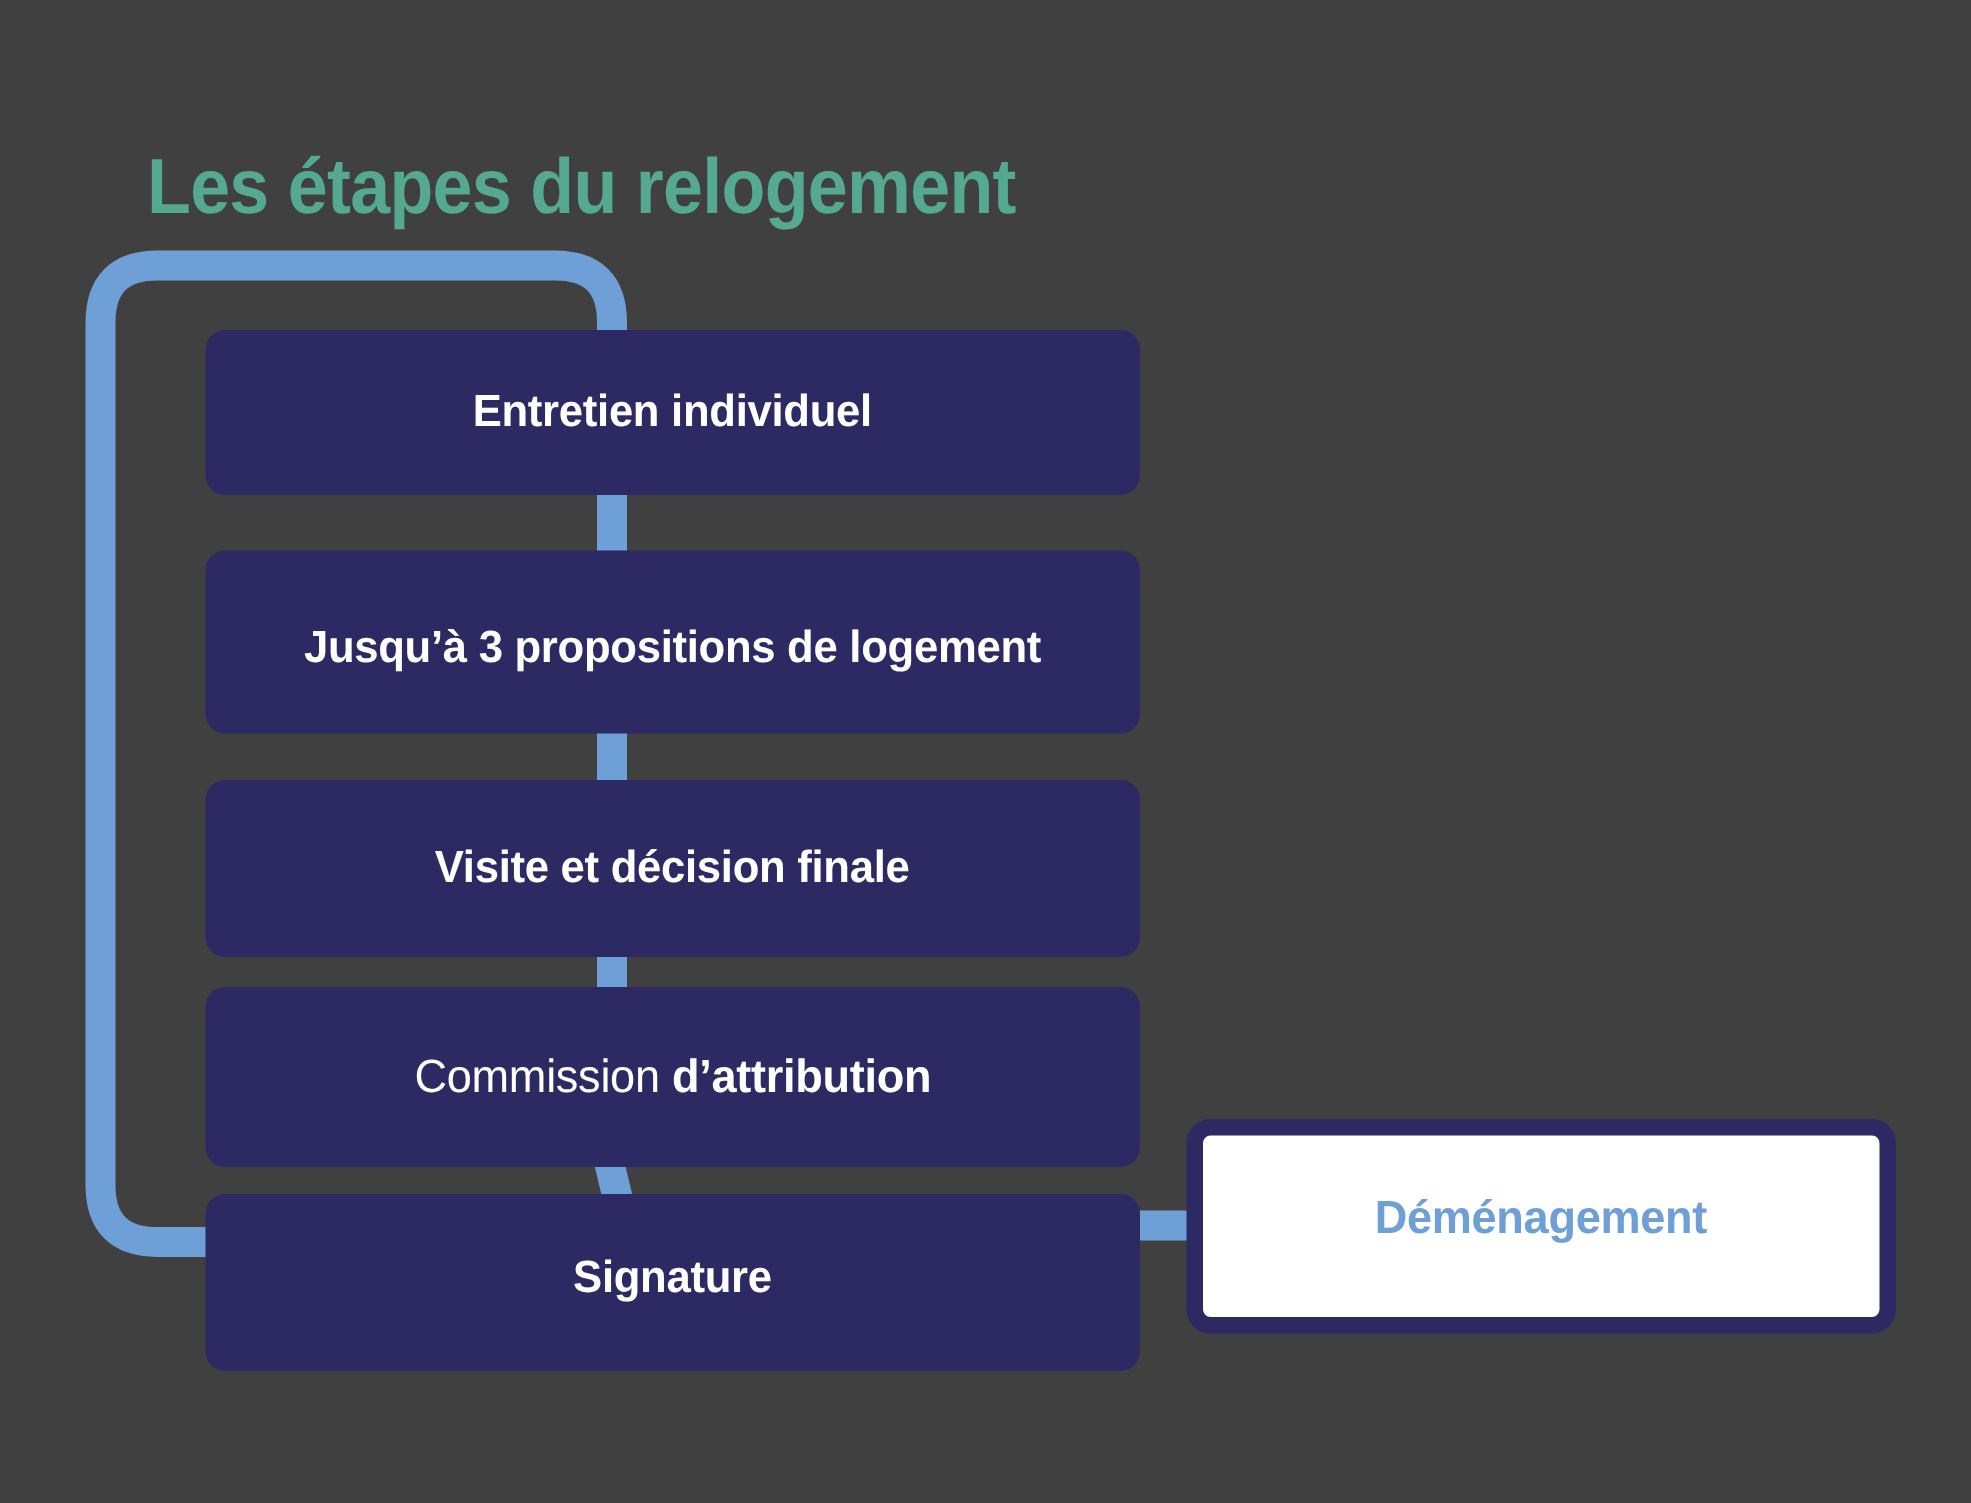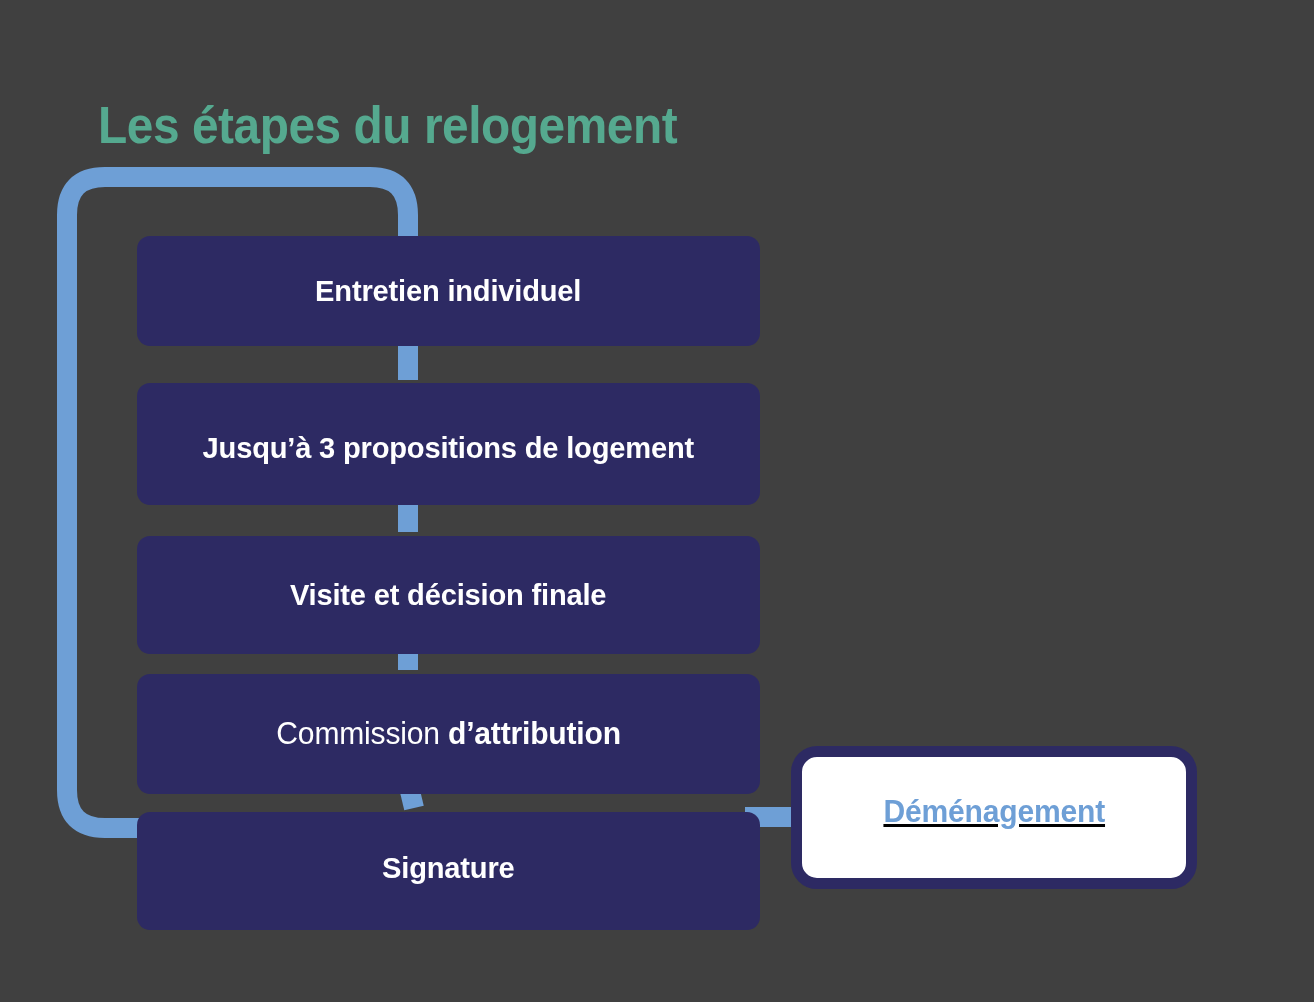--- a/index.html
+++ b/index.html
@@ -51,21 +51,20 @@
     left: 137px;
     width: 623px;
     background: #2d2a63;
     border-radius: 13px;
     z-index: 2;
     display: flex;
     align-items: center;
     justify-content: center;
     box-sizing: border-box;
     overflow: hidden;
-    margin-top: 16px;
   }
   .step-label {
     color: #ffffff;
     font-size: 30px;
     font-weight: bold;
     text-align: center;
     line-height: 1.18;
     letter-spacing: -0.2px;
     padding: 0 18px;
     transform: scaleX(0.97);
@@ -88,31 +87,30 @@
   #step-box-3 .step-label { margin-top: 0px; font-size: 31px; }
   #step-box-4 .step-label { margin-top: -6px; }
   #step-box-0 .step-label { margin-top: 0px; }
   #step-box-2 .step-label { margin-top: 0px; }
 
   
   #outcome-box {
     position: absolute;
     left: 791px;
     top: 746px;
-    width: 406px;
+    width: 473px;
     height: 143px;
     background: #ffffff;
     border: 11px solid #2d2a63;
-    border-radius: 26px;
+    border-radius: 16px;
     box-sizing: border-box;
     z-index: 3;
     display: flex;
     align-items: center;
     justify-content: center;
-    text-decoration: underline;
   }
   #outcome-label {
     color: #6e9fd6;
     font-size: 31px;
     font-weight: bold;
     text-align: center;
     letter-spacing: -0.2px;
     margin-top: -12px;
     transform: scaleX(0.97);
   }

